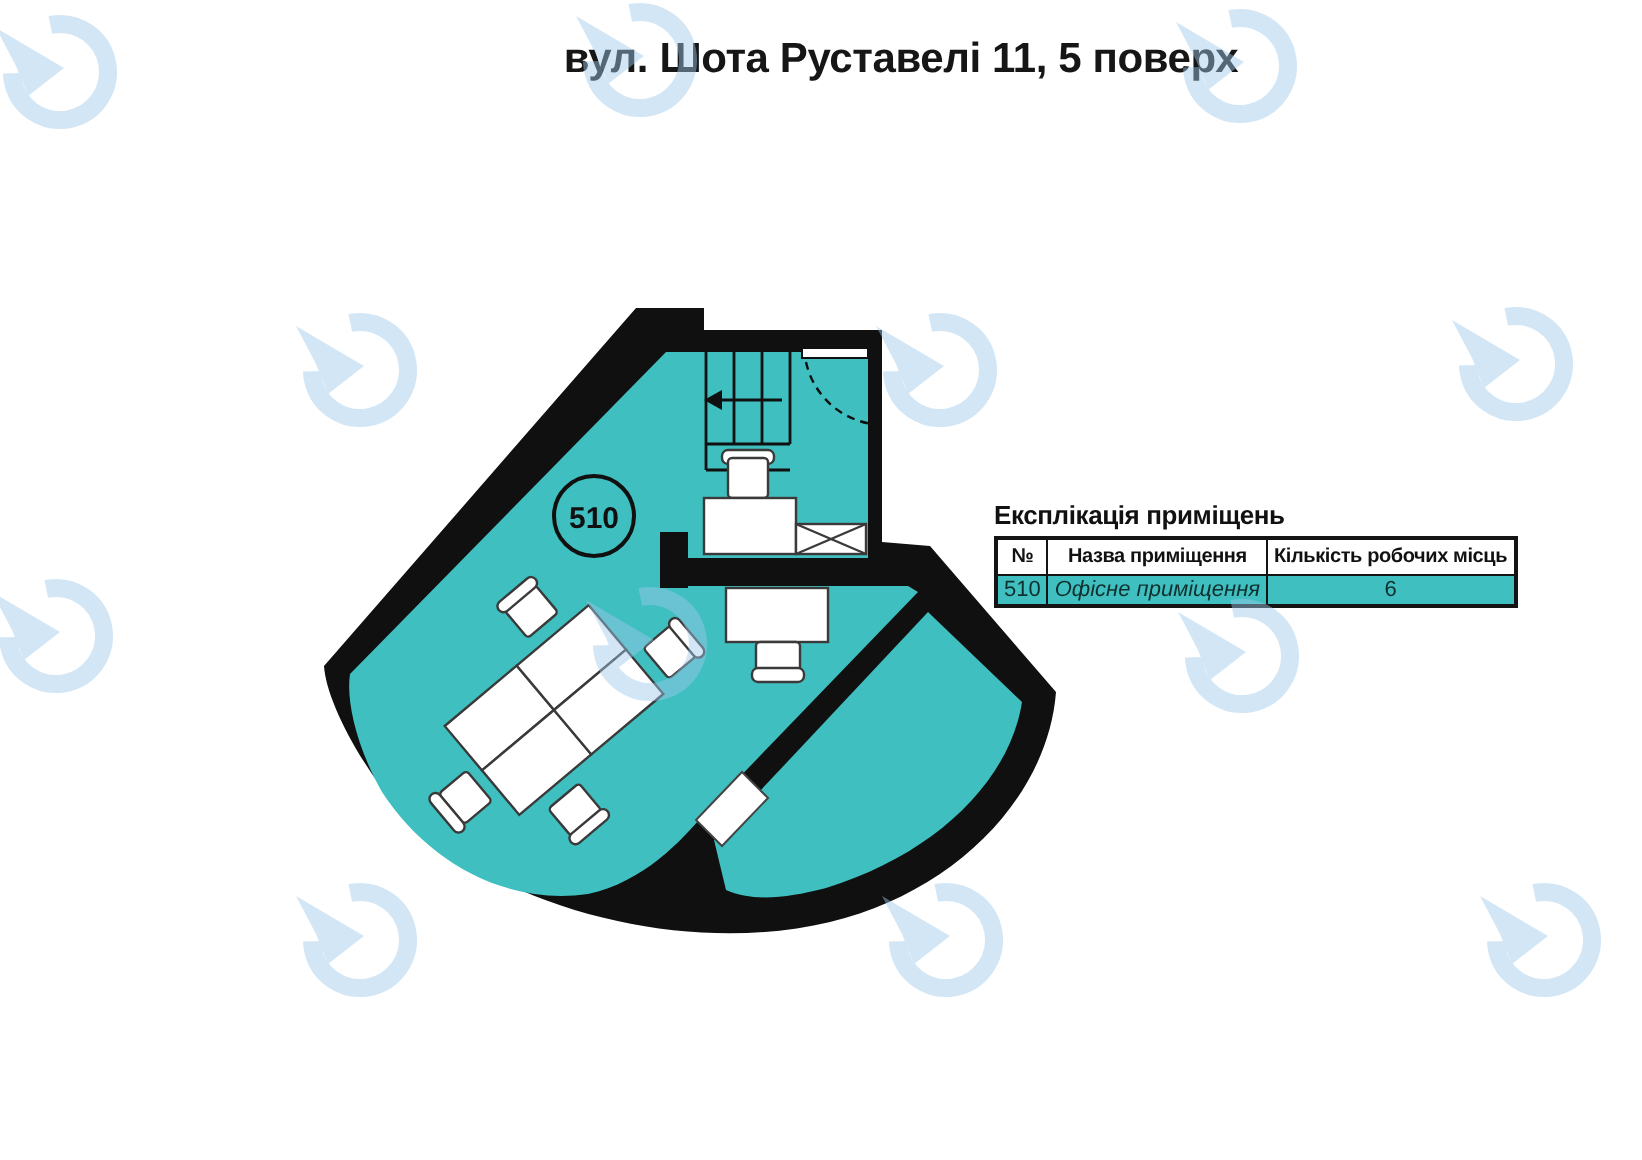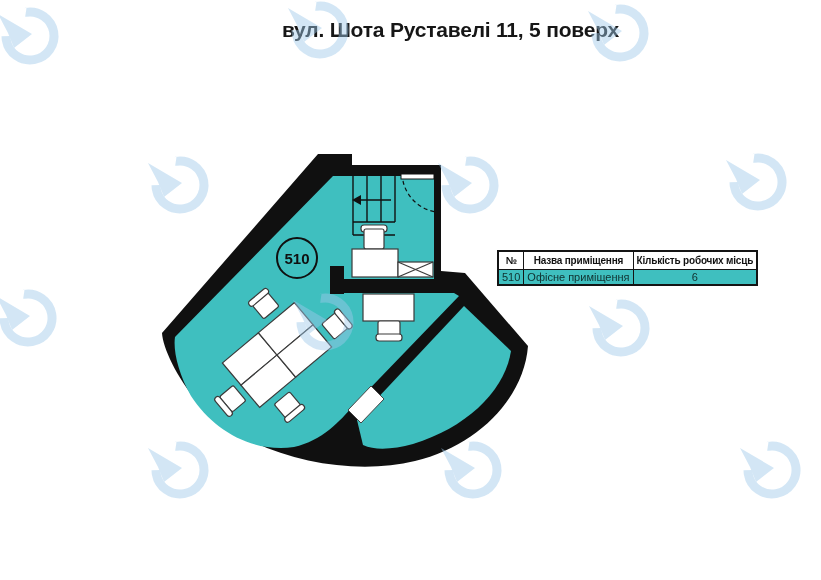--- a/index.html
+++ b/index.html
@@ -29,21 +29,21 @@
     border:1px solid #141414;font-size:10px;font-weight:700;
     padding:3px 3px;background:#fff;white-space:nowrap;letter-spacing:-0.2px;
   }
   table.exp td{
     border:1px solid #141414;font-size:11px;padding:1px 3px;
     background:var(--teal);color:#10302f;text-align:center;white-space:nowrap;
   }
   .col-no{width:24px;text-align:center;}
   .col-name{width:96px;margin-left:16px;}
   .col-seats{width:108px;margin-top:29px;}
-  td.name-cell{text-align:left;padding-left:6px;}
+  td.name-cell{text-align:left;padding-left:6px;font-style:italic;}
   svg text{font-family:"Liberation Sans","DejaVu Sans",sans-serif;}
 </style>
 </head>
 <body>
 
 <div class="page-title">вул. Шота Руставелі 11, 5 поверх</div>
 
 <svg class="layer" viewBox="0 0 821 580">
 
   <path fill="var(--wall)" d="M318,154 L352,154 L352,165 L441,165 L441,271 L465,273 L528,346
@@ -120,20 +120,21 @@
       <rect x="206" y="350" width="18" height="20" rx="2"></rect>
       <rect x="200" y="348" width="6" height="24" rx="3"></rect>
     </g>
   </g>
 
   <circle cx="297" cy="258" r="20" fill="none" stroke="#101010" stroke-width="2"></circle>
   <text x="297" y="264" text-anchor="middle" font-size="15" font-weight="600" fill="#101010">510</text>
 </svg>
 
 <div class="legend">
+  <div class="legend-title">Експлікація приміщень</div>
   <table class="exp">
     <tbody>
         <tr>
       <th class="col-no">№</th>
       <th class="col-name">Назва приміщення</th>
       <th class="col-seats">Кількість робочих місць</th>
     </tr>
     <tr>
       <td class="col-no">510</td>
       <td class="col-name name-cell">Офісне приміщення</td>

